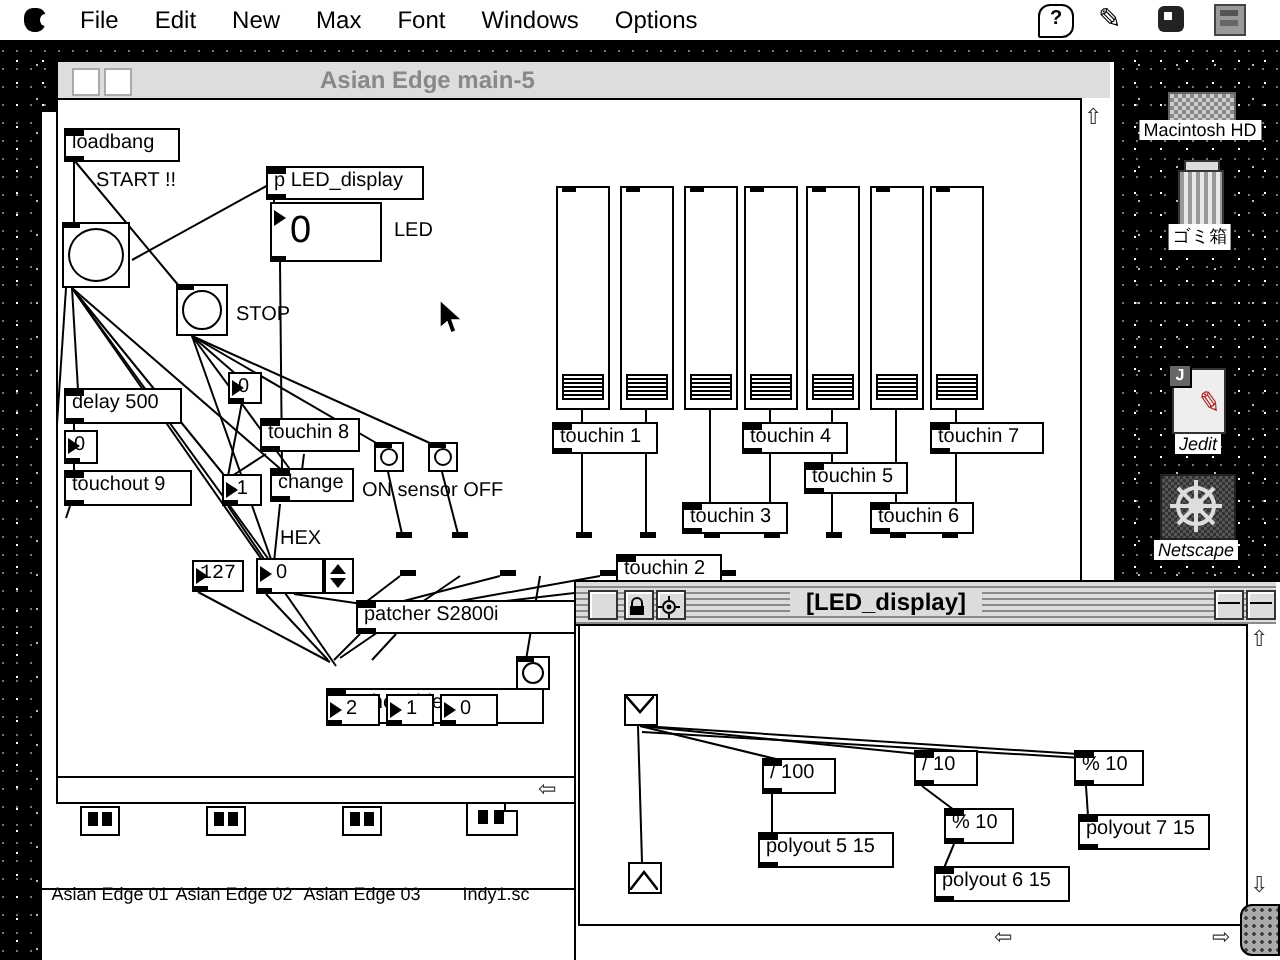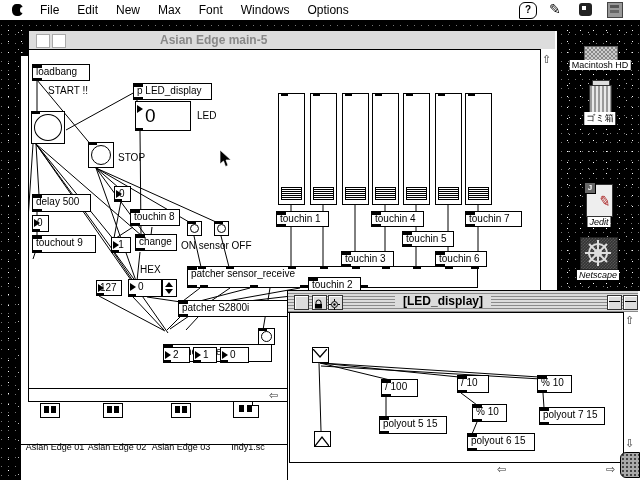--- a/index.html
+++ b/index.html
@@ -215,38 +215,37 @@
   <div class="num" style="left:135px;top:101px;width:56px;height:30px;font-size:19px;line-height:25px;z-index:4;">0</div>
   <div class="cmt" style="left:197px;top:110px;z-index:4;">LED</div>
   <div class="bang" style="left:88px;top:142px;width:26px;height:26px;z-index:4;">
       <i></i>
     </div>
   <div class="cmt" style="left:118px;top:152px;z-index:4;">STOP</div>
   <div class="num" style="left:114px;top:186px;width:17px;height:16px;z-index:4;padding-left:4px;">0</div>
   <div class="obj" style="left:32px;top:194px;width:59px;height:18px;z-index:4;">delay 500</div>
   <div class="num" style="left:32px;top:215px;width:17px;height:17px;padding-left:4px;z-index:4;">0</div>
   <div class="obj" style="left:32px;top:235px;width:64px;height:18px;z-index:4;">touchout 9</div>
-  <div class="num" style="left:96px;top:280px;width:26px;height:16px;padding-left:3px;z-index:4;">127</div>
+  <div class="num" style="left:96px;top:280px;width:26px;height:16px;padding-left:3px;z-index:4;font-family:Liberation Mono, monospace;">127</div>
   <div class="obj" style="left:130px;top:209px;width:50px;height:17px;z-index:4;">touchin 8</div>
   <div class="num" style="left:111px;top:237px;width:20px;height:16px;padding-left:3px;z-index:4;">-1</div>
   <div class="obj" style="left:135px;top:234px;width:42px;height:17px;z-index:4;">change</div>
   <div class="bang" style="left:187px;top:221px;width:15px;height:15px;z-index:4;">
       <i></i>
     </div>
   <div class="bang" style="left:214px;top:221px;width:15px;height:15px;z-index:4;">
       <i></i>
     </div>
   <div class="cmt" style="left:181px;top:240px;z-index:4;">ON sensor OFF</div>
   <div class="cmt" style="left:140px;top:264px;z-index:4;">HEX</div>
   <div class="num" style="left:128px;top:279px;width:34px;height:18px;z-index:4;">0</div>
   <div class="incdec" style="left:162px;top:279px;width:15px;height:18px;z-index:4;">
       <span class="tri-u"></span>
       <span class="tri-d"></span>
     </div>
-  <div class="obj" style="left:187px;top:266px;width:291px;height:22px;z-index:4;">patcher sensor_receive</div>
   <div class="abs" style="left:187px;top:266px;width:291px;height:22px;z-index:4;pointer-events:none;">
     <span class="itab" style="left:11px;"></span>
       <span class="itab" style="left:39px;"></span>
     <span class="itab" style="left:101px;"></span>
       <span class="itab" style="left:133px;"></span>
     <span class="itab" style="left:165px;"></span>
       <span class="itab" style="left:195px;"></span>
     <span class="itab" style="left:226px;"></span>
       <span class="itab" style="left:258px;"></span>
     <span class="itab" style="left:284px;"></span>

